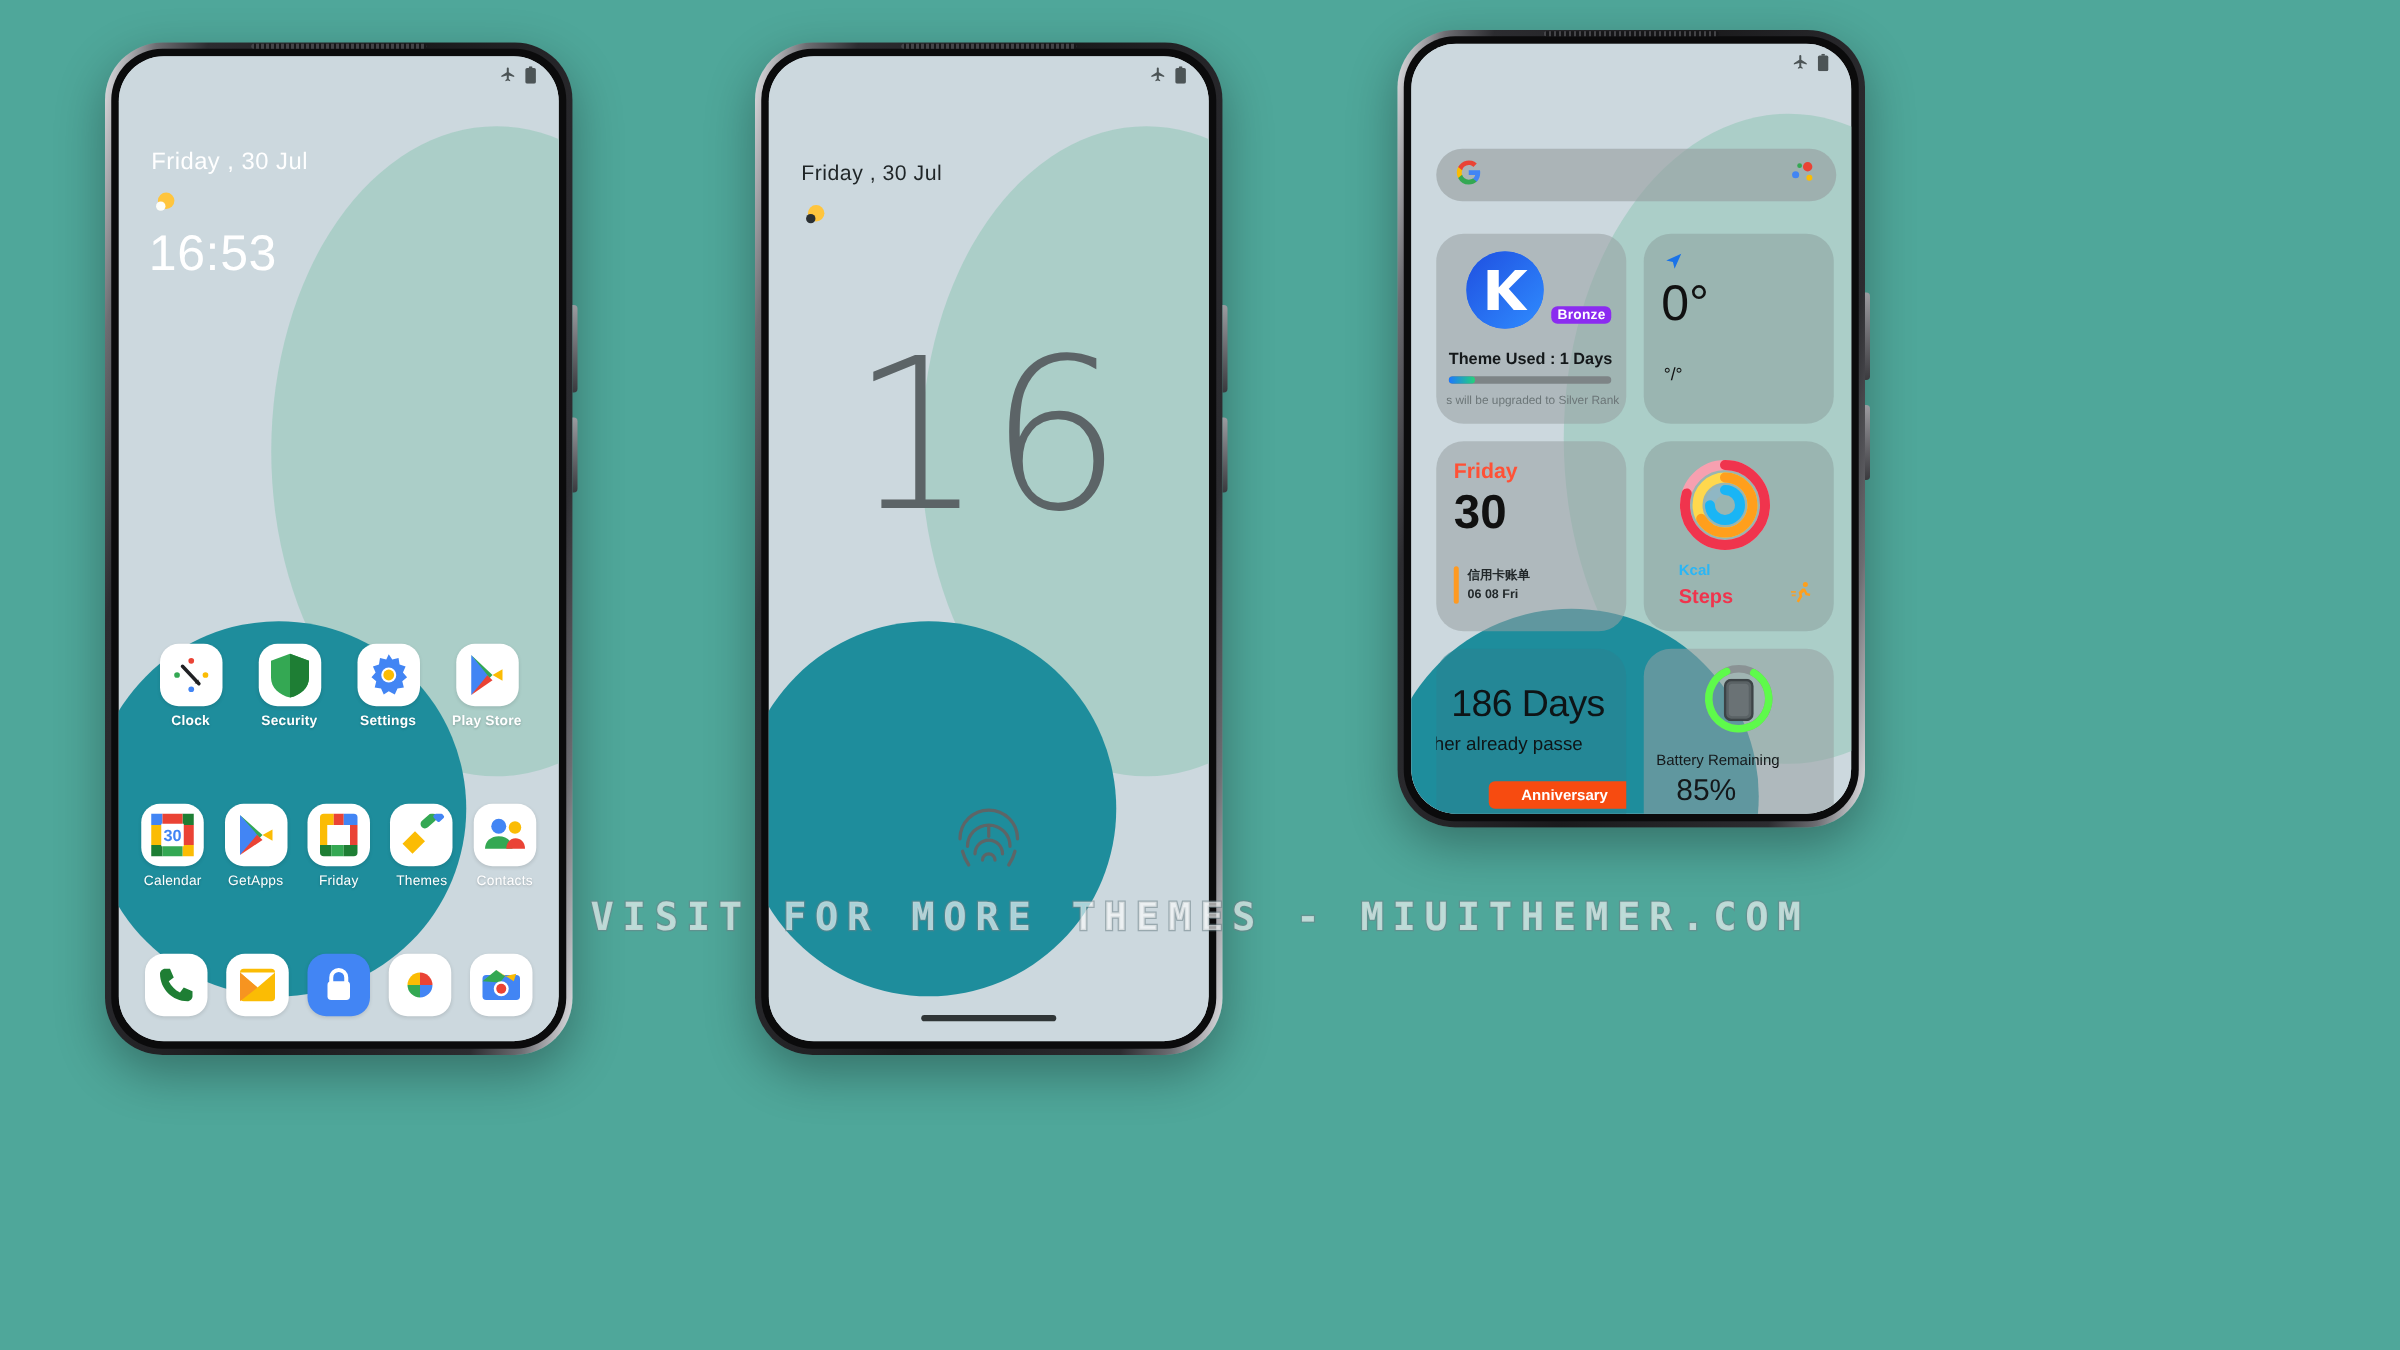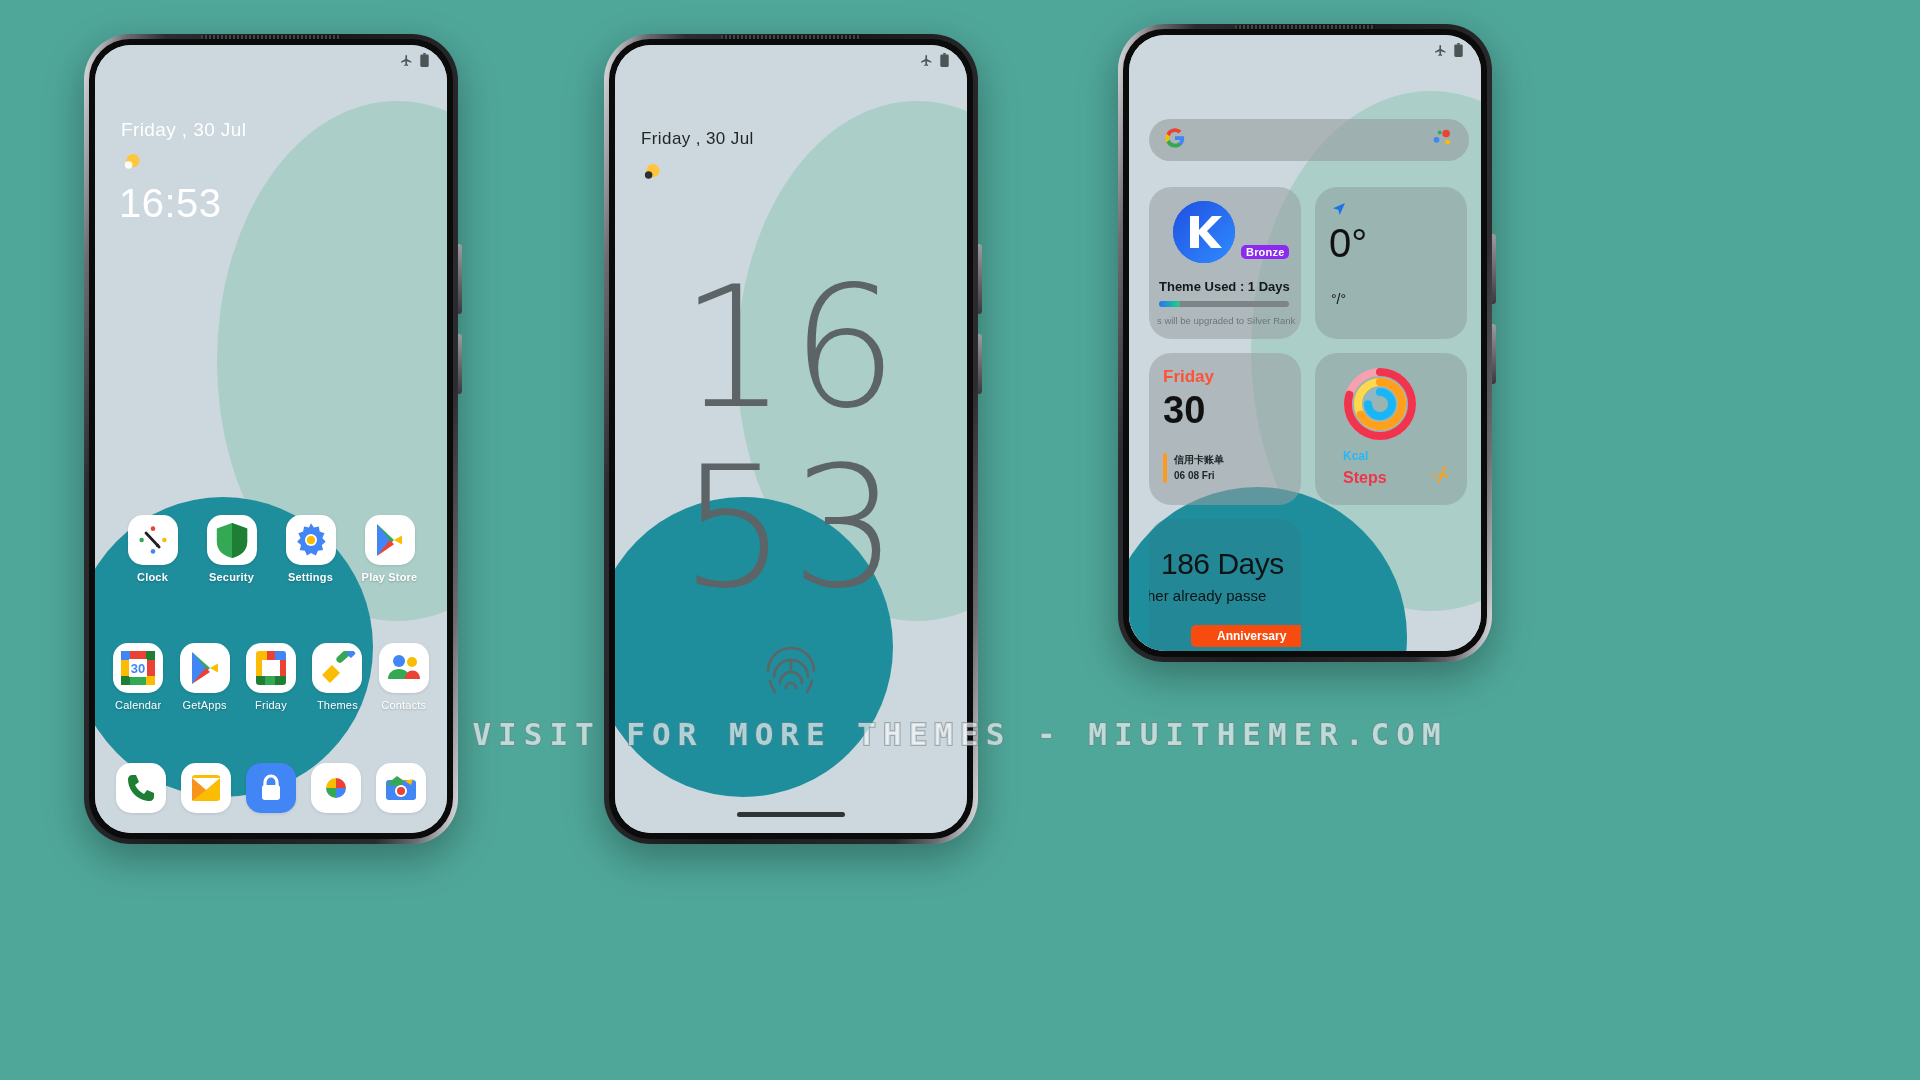--- a/index.html
+++ b/index.html
@@ -406,21 +406,20 @@
 
       <div class="lock-date" style="left:26px; top:84px; color:#1f2527; font-size:17px;">Friday , 30 Jul</div>
       <div class="lock-wicon" style="left:26px; top:116px;">
         <svg width="22" height="22" viewBox="0 0 24 24">
           <circle cx="13" cy="10.5" r="7.2" fill="#ffc53d"></circle>
           <circle cx="8.3" cy="15.2" r="4.1" fill="#2b3033"></circle>
         </svg>
       </div>
 
       <div class="big-clock" style="top:228px;">16</div>
-      <div class="big-clock" style="top:408px;">53</div>
 
       <div class="fingerprint" style="top:592px;">
         <svg width="66" height="66" viewBox="0 0 66 66" fill="none" stroke="#5d6567" stroke-width="2.6" stroke-linecap="round">
           <path d="M10 34a23 23 0 0 1 46 0"></path>
           <path d="M16 40a17 17 0 0 1 34 0"></path>
           <path d="M22 46a11 11 0 0 1 22 0"></path>
           <path d="M28 51a5 5 0 0 1 10 0"></path>
           <path d="M12 44c1 4 3 8 5 11"></path>
           <path d="M54 44c-1 4-3 8-5 11"></path>
           <path d="M33 24v8"></path>
@@ -541,20 +540,36 @@
           </svg>
         </div>
       </div>
 
       <div class="widget" style="left:20px; top:484px; width:152px; height:152px; background:rgba(42,132,146,.55);">
         <div class="anniv-num" style="position:absolute; left:12px; top:28px;">186 Days</div>
         <div class="anniv-sub" style="position:absolute; left:-2px; top:68px;">her already passe</div>
         <div class="anniv-pill" style="position:absolute; left:42px; top:106px;">Anniversary</div>
       </div>
 
+      <div class="widget" style="left:186px; top:484px; width:152px; height:152px;">
+        <div style="position:absolute; left:46px; top:10px;">
+          <svg width="60" height="60" viewBox="0 0 60 60" fill="none" stroke-linecap="round">
+            <circle cx="30" cy="30" r="24" stroke="#8a9294" stroke-width="6"></circle>
+            <circle cx="30" cy="30" r="24" stroke="#5efa4b" stroke-width="6" stroke-dasharray="128 151" transform="rotate(-60 30 30)"></circle>
+          </svg>
+        </div>
+        <div style="position:absolute; left:64px; top:24px;">
+          <svg width="24" height="34" viewBox="0 0 24 34">
+            <rect x="1" y="1" width="22" height="32" rx="5" fill="#5a6265" stroke="#3c4346" stroke-width="2"></rect>
+            <rect x="4" y="4" width="16" height="26" rx="3" fill="#6a7275"></rect>
+          </svg>
+        </div>
+        <div class="batt-t" style="position:absolute; left:10px; top:82px;">Battery Remaining</div>
+        <div class="batt-p" style="position:absolute; left:26px; top:100px;">85%</div>
+      </div>
 
       <div class="pill-btn" style="left:146px; top:648px;">Edit</div>
       <div class="pill-btn" style="left:118px; top:679px;">More Themes</div>
     </div>
   </div>
 </div>
 
 <div class="watermark">VISIT  FOR  MORE  THEMES  -  MIUITHEMER.COM</div>
 
 </body></html>

